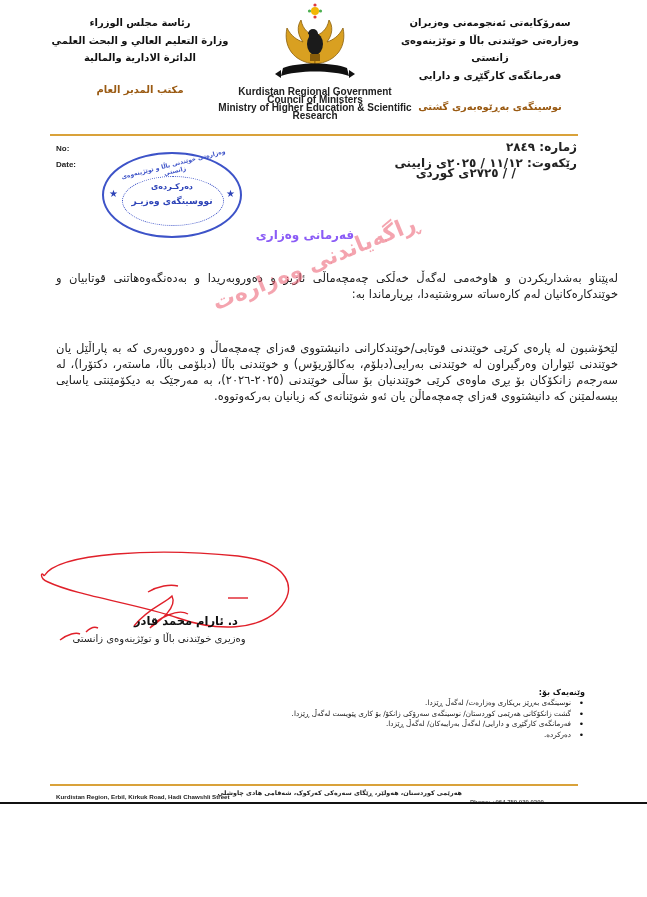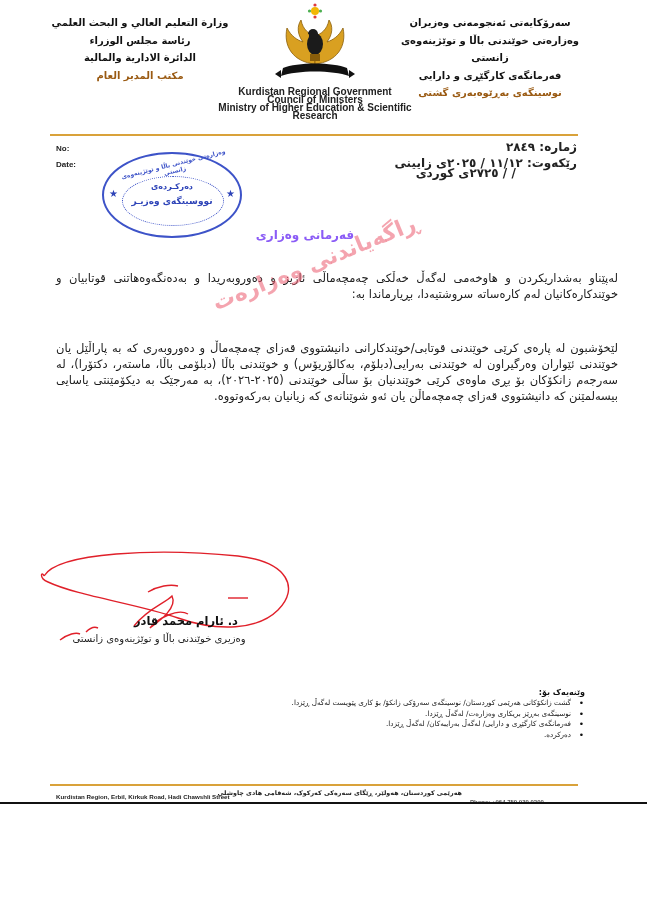--- a/index.html
+++ b/index.html
@@ -3,21 +3,21 @@
 <meta charset="utf-8">
 <style>
   html, body { margin: 0; padding: 0; background: #ffffff; }
   body { width: 647px; height: 897px; position: relative; overflow: hidden; font-family: "DejaVu Sans", sans-serif; color: #1a1a1a; }
   .page { position: absolute; left: 0; top: 0; width: 647px; height: 803px; background: #ffffff; }
 
   
   .hdr-col { position: absolute; top: 14px; width: 200px; text-align: center; font-weight: bold; font-size: 10px; line-height: 17.5px; color: #111; }
   .hdr-right { left: 390px; direction: rtl; }
   .hdr-left { left: 40px; direction: rtl; }
-  .hdr-accent { color: #9a5a12; }
+  .hdr-accent { color: #9a5a12; margin-top: 14px; }
   .hdr-center { position: absolute; left: 205px; top: 0; width: 220px; text-align: center; }
   .emblem { position: absolute; left: 70px; top: 2px; width: 80px; height: 84px; }
   .hdr-en { position: absolute; left: 0; top: 88px; width: 220px; text-align: center; font-family: "Liberation Sans", sans-serif; font-size: 10px; font-weight: bold; line-height: 8px; color: #222; }
   .gold-rule { position: absolute; left: 50px; width: 528px; height: 2px; background: #d9a23a; }
 
   
   .meta-en { position: absolute; left: 56px; font-family: "Liberation Sans", sans-serif; font-size: 8px; font-weight: bold; color: #222; }
   .meta-ku { position: absolute; right: 70px; direction: rtl; text-align: center; font-size: 12px; font-weight: bold; color: #222; line-height: 10px; }
 
   
@@ -89,22 +89,22 @@
       <path d="M74 68 L80 72 L74 76 Z" fill="#111"></path>
     </svg>
     <div class="hdr-en">
       <div>Kurdistan Regional Government</div>
       <div>Council of Ministers</div>
       <div>Ministry of Higher Education &amp; Scientific Research</div>
     </div>
   </div>
 
   <div class="hdr-col hdr-left">
+    <div>رئاسة مجلس الوزراء</div>
     <div>وزارة التعليم العالي و البحث العلمي</div>
-    <div>رئاسة مجلس الوزراء</div>
     <div>الدائرة الادارية والمالية</div>
     <div class="hdr-accent">مكتب المدير العام</div>
   </div>
 
   <div class="gold-rule" style="top:134px;"></div>
 
   <div class="meta-en" style="top:144px;">No:</div>
   <div class="meta-en" style="top:160px;">Date:</div>
 
   <div class="meta-ku" style="top:142px;">
@@ -141,22 +141,22 @@
     <path d="M190 50 L210 50" fill="none" stroke="#e0202a" stroke-width="1.4"></path>
     <path d="M96 78 C110 60 126 56 134 48 C140 60 120 74 112 80 C120 70 140 60 150 66" fill="none" stroke="#e0202a" stroke-width="1.4"></path>
     <path d="M22 92 C30 86 38 84 42 86" fill="none" stroke="#e0202a" stroke-width="1.4"></path>
     <path d="M48 84 C52 80 56 78 60 80" fill="none" stroke="#e0202a" stroke-width="1.4"></path>
   </svg>
   <div class="sig-name">د. ئارام محمد قادر</div>
   <div class="sig-role">وەزیری خوێندنی باڵا و توێژینەوەی زانستی</div>
 
   <div class="cc-head">وێنەیەک بۆ:</div>
   <ul class="cc-list">
+    <li>نوسینگەی بەڕێز بریکاری وەزارەت/ لەگەڵ ڕێزدا.</li>
     <li>گشت زانکۆکانی هەرێمی کوردستان/ نوسینگەی سەرۆکی زانکۆ/ بۆ کاری پێویست لەگەڵ ڕێزدا.</li>
-    <li>نوسینگەی بەڕێز بریکاری وەزارەت/ لەگەڵ ڕێزدا.</li>
     <li>فەرمانگەی کارگێڕی و دارایی/ لەگەڵ بەرایبەکان/ لەگەڵ ڕێزدا.</li>
     <li>دەرکردە.</li>
   </ul>
 
   <div class="gold-rule" style="top:784px;"></div>
   <div class="foot-en">Kurdistan Region, Erbil, Kirkuk Road, Hadi Chawshli Street</div>
   <div class="foot-ku">هەرێمی کوردستان، هەولێر، ڕێگای سەرەکی کەرکوک، شەقامی هادی چاوشلی</div>
   <div class="foot-phone">Phone: +964 750 930 0200</div>
 </div>
 <div class="page-edge"></div>

